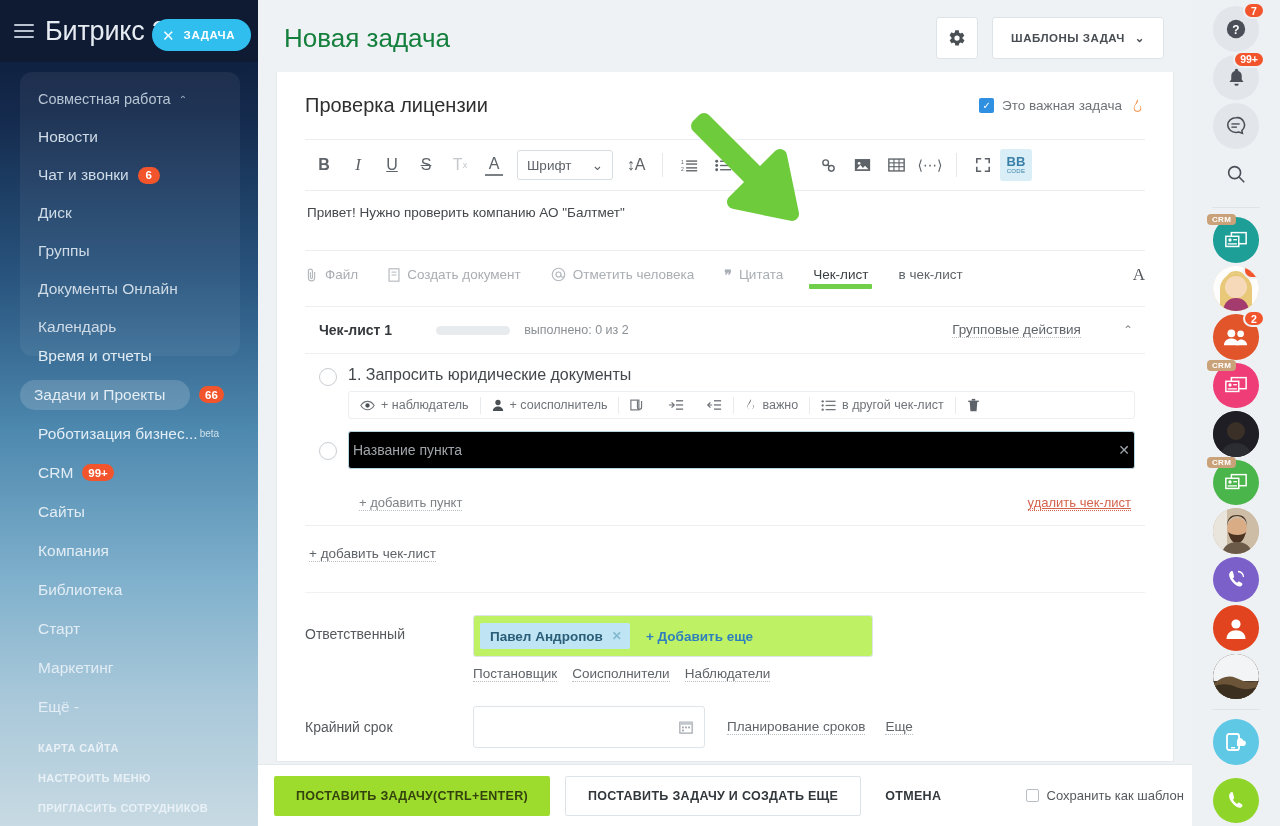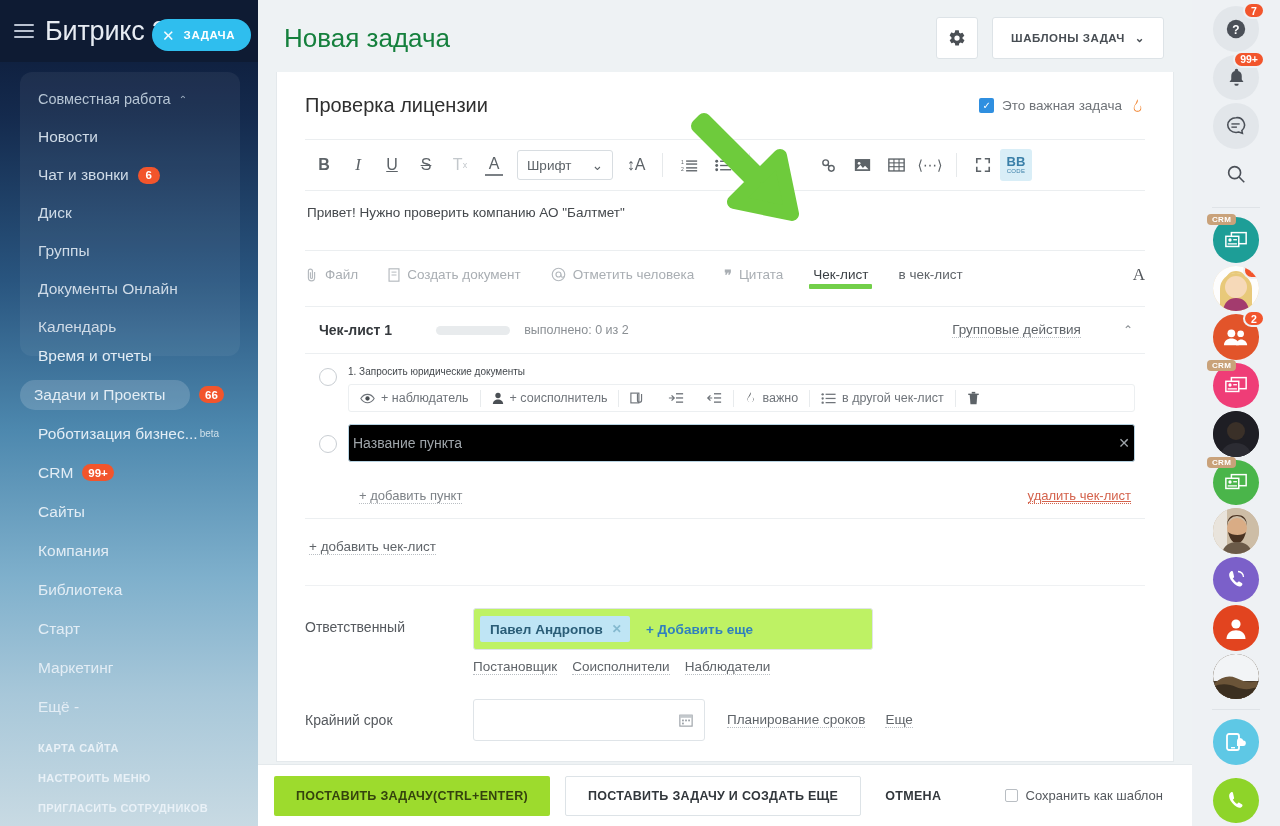--- a/index.html
+++ b/index.html
@@ -136,21 +136,21 @@
   .cl-title { font-size:14px; font-weight:700; color:#35393d; }
   .cl-bar { width:74px; height:9px; background:#e8ebed; border-radius:5px; margin:0 14px 0 44px; }
   .cl-prog { font-size:12.5px; color:#8a8f94; }
   .cl-actions { margin-left:auto; display:flex; align-items:center; gap:34px; }
   .dashed { border-bottom:1px dotted #b9bec3; cursor:pointer; font-size:13.5px; color:#5f6469; }
   .chev { font-size:12px; color:#8a8f94; cursor:pointer; padding:0 8px; }
 
   .cl-body { border-top:1px solid #eceff1; padding:12px 10px 14px 14px; }
   .cl-item { display:flex; align-items:flex-start; gap:11px; }
   .circle { width:18px; height:18px; border:1px solid #c9ced3; border-radius:50%; flex:0 0 auto; margin-top:2px; cursor:pointer; }
-  .cl-item-text { font-size:10px; color:#43484d; }
+  .cl-item-text { font-size:16px; color:#43484d; }
   .itm-actions {
     display:flex; align-items:center; margin-top:7px; height:28px;
     border:1px solid #eceff1; border-radius:3px; background:#fff;
   }
   .ia { display:flex; align-items:center; gap:6px; padding:0 11px; height:26px;
         font-size:12.5px; color:#6f747a; cursor:pointer; }
   .ia-sep { width:1px; height:17px; background:#e8ebed; }
 
   .inp-row { display:flex; align-items:center; gap:11px; margin-top:12px; }
   .pt-input {
@@ -196,21 +196,21 @@
   .btn-green {
     height:40px; background:#9ddb2d; color:#34430d; font-size:12.5px; font-weight:700;
     letter-spacing:.3px; display:flex; align-items:center; padding:0 22px; cursor:pointer; border-radius:2px;
   }
   .btn-white {
     height:40px; background:#fff; border:1px solid #dde3e7; color:#32373c; font-size:12.5px; font-weight:700;
     letter-spacing:.3px; display:flex; align-items:center; padding:0 22px; cursor:pointer;
     margin-left:15px; border-radius:2px;
   }
   .btn-plain { font-size:12.5px; font-weight:700; color:#32373c; margin-left:24px; cursor:pointer; letter-spacing:.3px; }
-  .tmpl-chk { margin-left:auto; margin-right:29px; display:flex; align-items:center; gap:8px; cursor:pointer; }
+  .tmpl-chk { margin-left:auto; margin-right:8px; display:flex; align-items:center; gap:8px; cursor:pointer; }
   .cb-empty { width:13px; height:13px; border:1px solid #b9bec3; border-radius:2px; background:#fff; }
   .tmpl-chk span { font-size:13px; color:#55595e; }
 
   
   .rail { position:absolute; left:1192px; top:0; width:88px; height:826px; background:#eef1f4;
           display:flex; flex-direction:column; align-items:center; padding-top:6px; }
   .rail-ico { position:relative; width:46px; height:46px; border-radius:50%; margin-bottom:3px;
               display:flex; align-items:center; justify-content:center; cursor:pointer; }
   .rail-ico.grey { background:#e2e6ea; }
   .rail-b {

